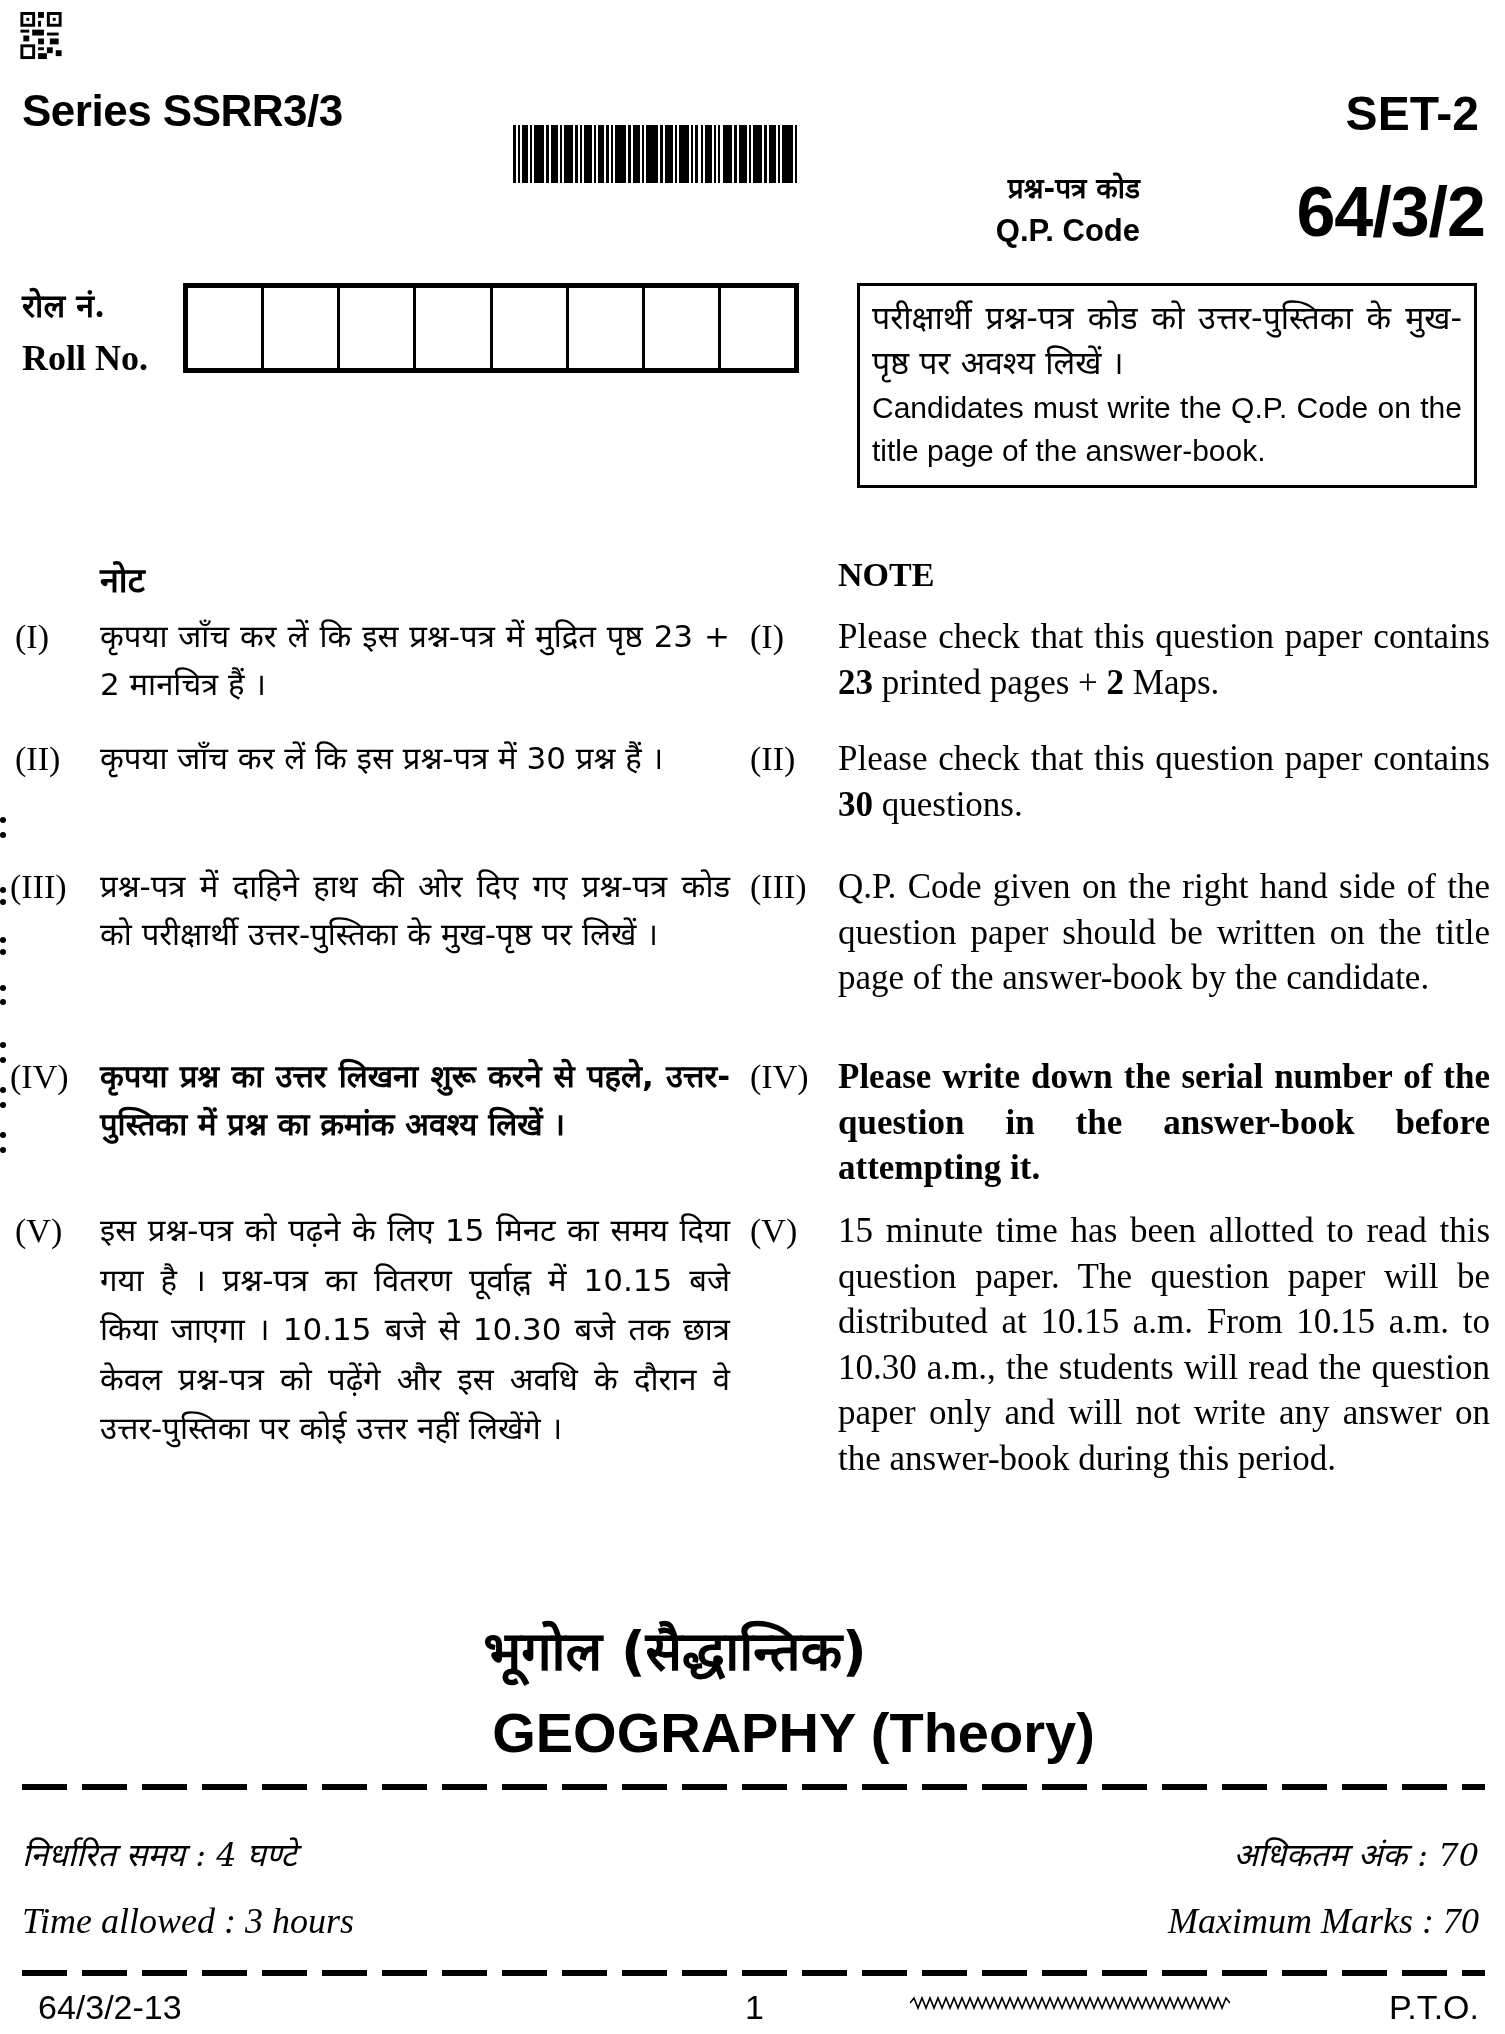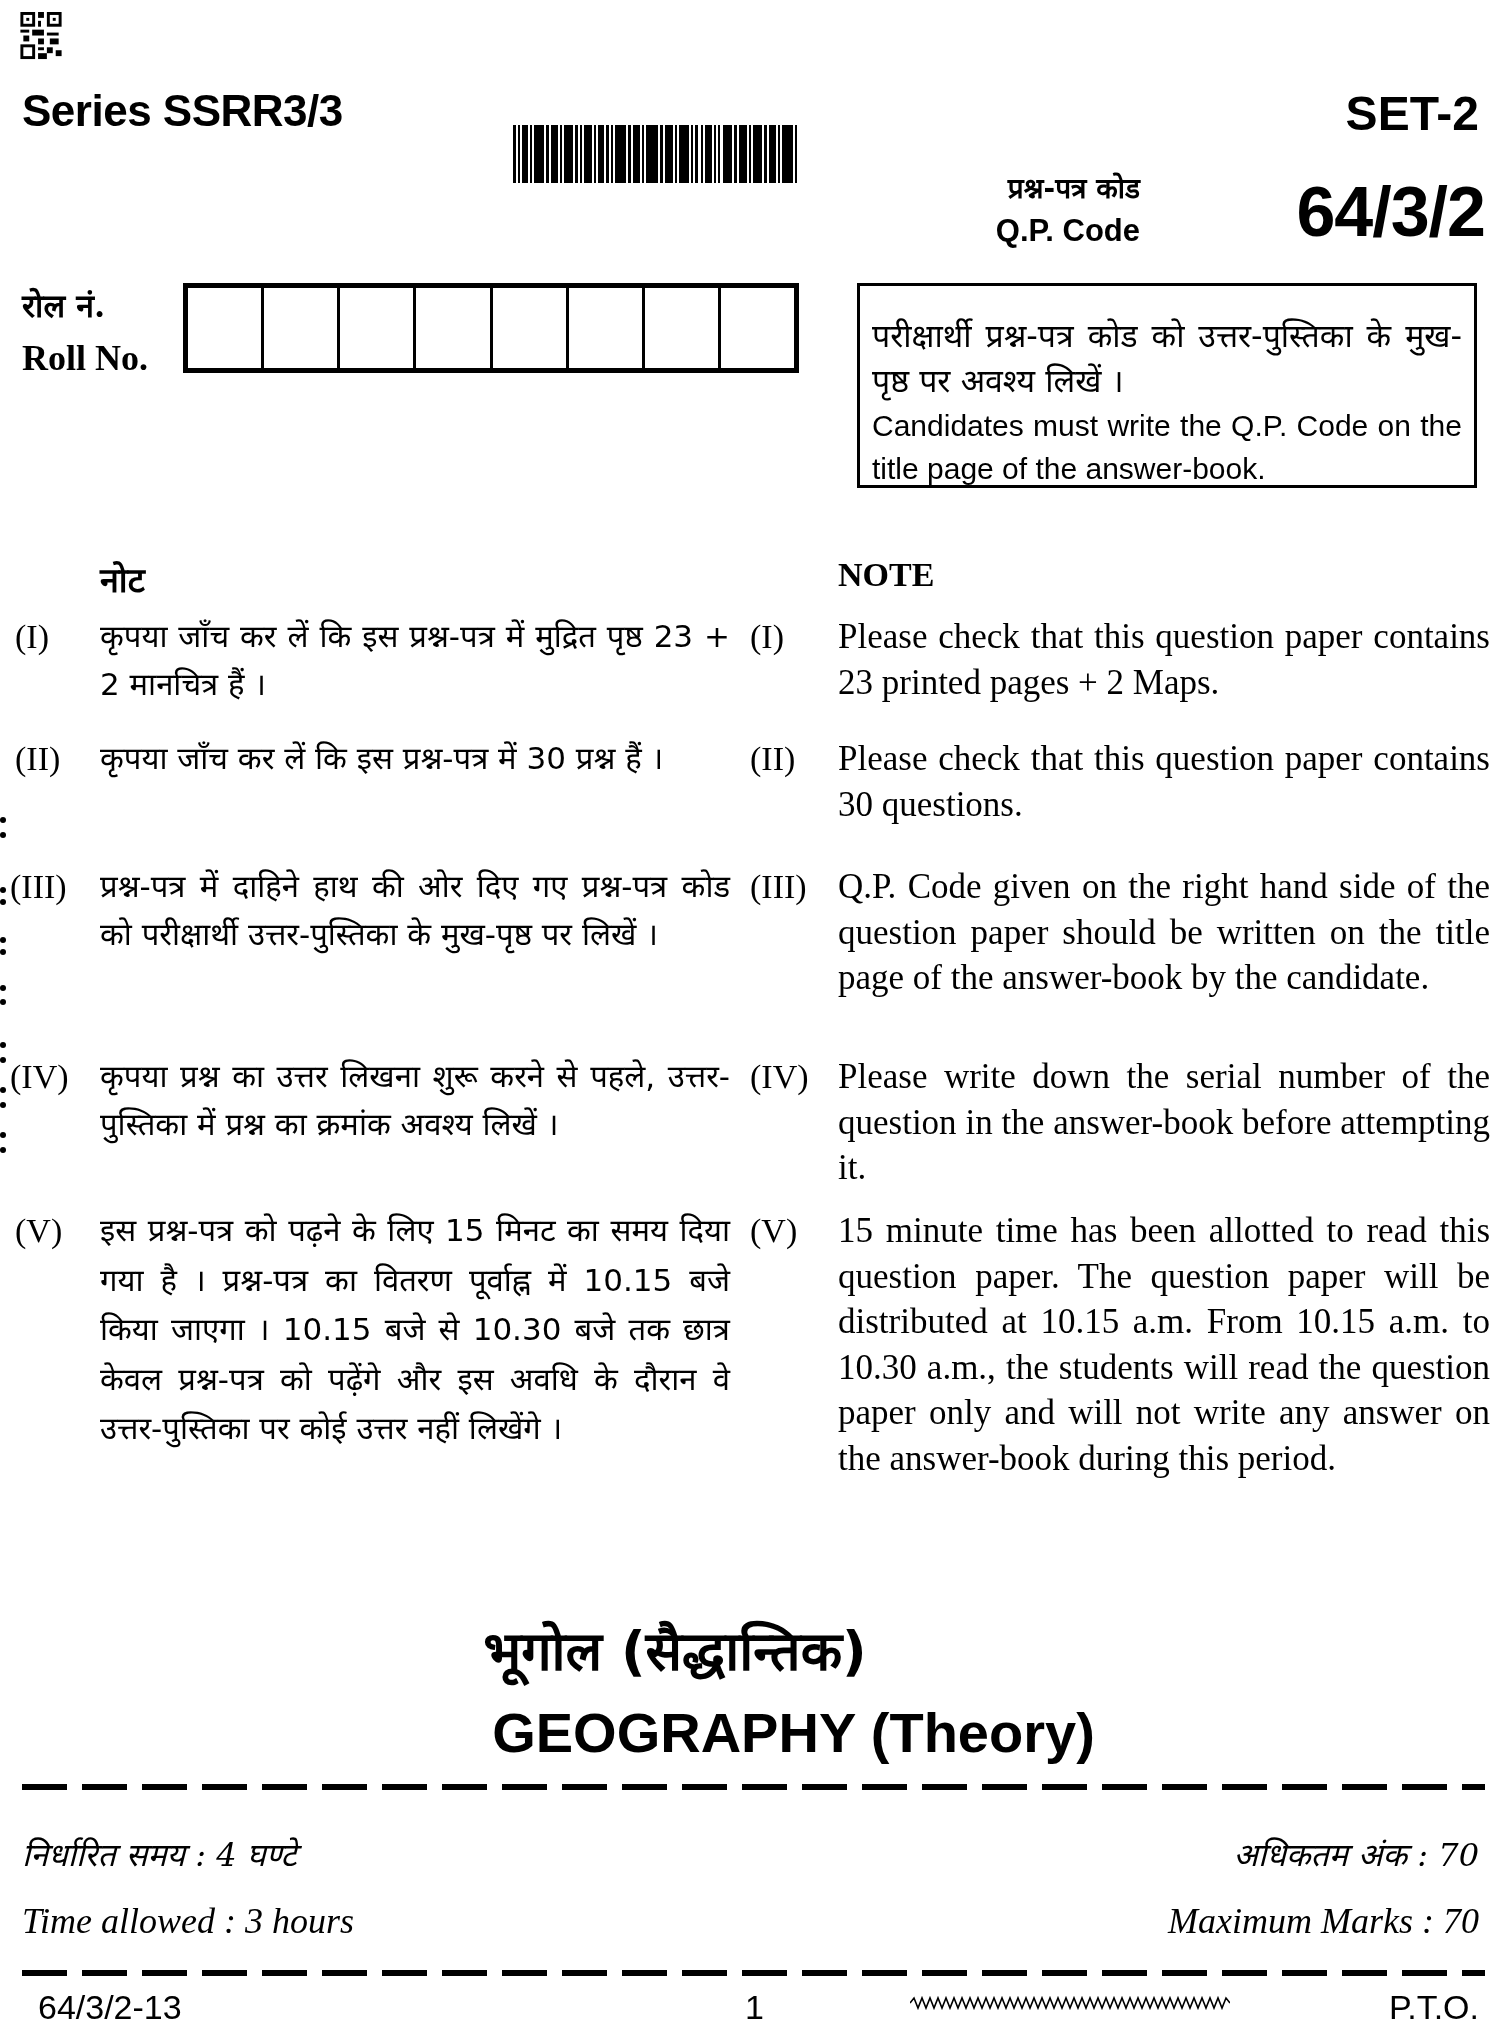--- a/index.html
+++ b/index.html
@@ -20,30 +20,30 @@
     .barcode { left: 513px; top: 125px; width: 284px; height: 58px; }
 
     .qp-label { left: 940px; top: 168px; width: 200px; text-align: right; font-size: 31px; line-height: 42px; font-weight: bold; }
     .qp-code { right: 20px; top: 172px; font-size: 70px; font-weight: bold; letter-spacing: -1px; }
 
     .roll-label { left: 22px; top: 280px; font-size: 36px; line-height: 52px; }
     .roll-box { left: 183px; top: 283px; width: 606px; height: 80px; border: 5px solid #000; display: flex; }
     .roll-cell { flex: 1; border-right: 3px solid #000; }
     .roll-cell:last-child { border-right: none; }
 
-    .code-box { left: 857px; top: 283px; width: 620px; height: 205px; border: 3px solid #000; padding: 28px 12px; box-sizing: border-box; }
+    .code-box { left: 857px; top: 283px; width: 620px; height: 205px; border: 3px solid #000; padding: 10px 12px; box-sizing: border-box; }
     .code-box .hi { font-size: 32px; line-height: 45px; text-align: justify; text-align-last: left; font-family: "DejaVu Sans", sans-serif; }
     .code-box .en { font-size: 30px; line-height: 43px; font-family: "Liberation Sans", sans-serif; text-align: justify; }
 
     .note-hi-title { left: 100px; top: 556px; font-size: 34px; font-weight: bold; font-family: "DejaVu Sans", sans-serif; }
     .note-en-title { left: 838px; top: 556px; font-size: 34px; font-weight: bold; font-family: "Liberation Serif", serif; }
     .lbl { position: absolute; font-family: "Liberation Serif", serif; font-size: 34px; line-height: 45px; }
     .txt-hi { position: absolute; left: 100px; width: 630px; font-family: "DejaVu Sans", sans-serif; font-size: 31px; line-height: 48px; text-align: justify; text-align-last: left; }
     .txt-en { position: absolute; left: 838px; width: 652px; font-family: "Liberation Serif", serif; font-size: 35px; line-height: 45.5px; text-align: justify; text-align-last: left; }
-    .bold { font-weight: normal; }
+    .bold { font-weight: bold; }
 
     .dots { left: 0px; top: 790px; width: 8px; height: 400px; }
 
     .title-hi { left: 0; width: 1350px; top: 1612px; text-align: center; font-size: 54px; font-weight: bold; font-family: "DejaVu Sans", sans-serif; }
     .title-en { left: 0; width: 1505px; top: 1700px; text-align: center; font-size: 56px; font-weight: bold; font-family: "Liberation Sans", sans-serif; padding-left: 41px; }
 
     .dash { left: 22px; width: 1463px; height: 6px;
       background-image: repeating-linear-gradient(to right, #000 0, #000 45px, transparent 45px, transparent 60px); }
     .dash1 { top: 1784px; }
     .dash2 { top: 1970px; }

